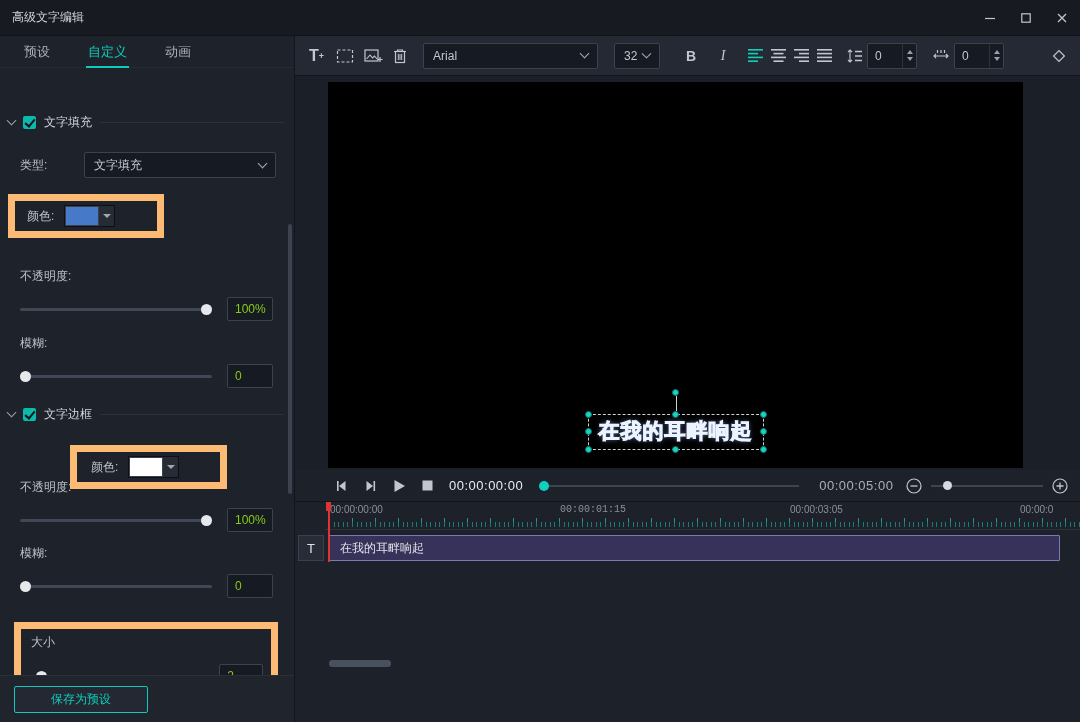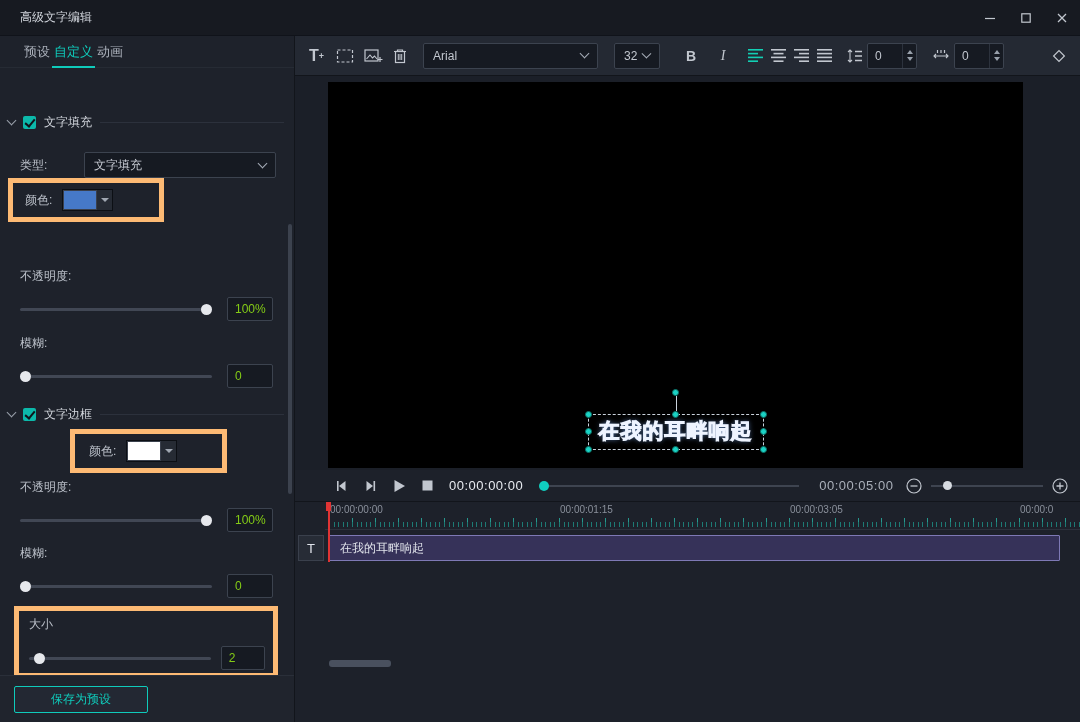--- a/index.html
+++ b/index.html
@@ -1,29 +1,29 @@
 <!DOCTYPE html>
 <html><head>
 <meta charset="utf-8">
 <style>
   * { margin:0; padding:0; box-sizing:border-box; }
   html,body { width:1080px; height:722px; overflow:hidden; }
   body { font-family:"Liberation Sans","DejaVu Sans",sans-serif; background:#1d212a; color:#c8ccd4; font-size:12px; }
 
   
   .titlebar { position:absolute; left:0; top:0; width:1080px; height:36px; background:#171a21;
-              display:flex; align-items:center; padding-left:20px; border-bottom:1px solid #10131a;}
+              display:flex; align-items:center; padding-left:12px; border-bottom:1px solid #10131a;}
   .titlebar .title { font-size:12px; color:#d2d6dd; }
   .win-controls { margin-left:auto; display:flex; height:100%; }
   .win-btn { width:36px; height:100%; display:flex; align-items:center; justify-content:center; color:#c2c7cf; }
   .win-btn svg { display:block; }
 
   
   .left-panel { position:absolute; left:0; top:36px; width:295px; bottom:0; background:#1e222b; border-right:1px solid #12151b; }
-  .tabs { height:32px; display:flex; align-items:center; padding:0 22px; border-bottom:1px solid #262b34; }
+  .tabs { height:32px; display:flex; align-items:center; padding:0 22px; gap:34px; border-bottom:1px solid #262b34; }
   .tab { font-size:13px; color:#aab0ba; position:relative; padding:6px 2px; cursor:default; }
   .tab.active { color:#0fcbbb; }
   .tab.active::after { content:""; position:absolute; left:0; right:0; bottom:-1px; height:2px; background:#0fcbbb; }
 
   .panel-body { position:absolute; left:0; right:0; top:68px; bottom:47px; overflow:hidden; }
   .vscroll { position:absolute; right:2px; top:120px; width:4px; height:270px; background:#3c424e; border-radius:2px; }
 
   .sect-head { position:absolute; left:8px; right:10px; height:20px; display:flex; align-items:center; gap:8px; }
   .chev { width:7px; height:7px; border-right:1.6px solid #9aa0ab; border-bottom:1.6px solid #9aa0ab; transform:rotate(45deg); margin-top:-3px; flex:none;}
   .checkbox { width:13px; height:13px; border-radius:2px; background:#0cb9aa; position:relative; flex:none;}
@@ -31,21 +31,21 @@
   .sect-title { color:#d2d6dd; }
   .sect-line { flex:1; height:1px; background:#2c313c; }
 
   .lbl { color:#bbc0c9; }
   .row-abs { position:absolute; display:flex; align-items:center; }
 
   .dropdown { display:flex; align-items:center; justify-content:space-between; background:#161a22; border:1px solid #3c434f;
               border-radius:2px; height:26px; padding:0 9px;gap:6px; }
   .dd-chev { width:7px; height:7px; border-right:1.6px solid #a6adb8; border-bottom:1.6px solid #a6adb8; transform:rotate(45deg); margin-top:-4px;}
 
-  .red-box { position:absolute; border:5px solid #fdba74; display:flex; align-items:center; }
+  .red-box { position:absolute; border:7px solid #fdba74; display:flex; align-items:center;margin-top:16px; }
 
   .color-widget { display:flex; height:22px; background:#20242c; border:1px solid #0c0f14; }
   .swatch { width:34px; height:100%; border:1px solid #3a404c; }
   .cw-arrow { width:15px; height:100%; display:flex; align-items:center; justify-content:center; background:#262b34; }
   .tri-down { width:0; height:0; border-left:4px solid transparent; border-right:4px solid transparent; border-top:4px solid #a0a7b1; }
 
   .effect-widget { display:flex; height:30px; background:#0e1117; border:1px solid #2c323d; }
   .effect-a { width:32px; display:flex; align-items:center; justify-content:center; color:#12cfc0; font-size:19px; }
   .effect-arrow { width:14px; display:flex; align-items:center; justify-content:center; background:#1a1e26; }
 
@@ -425,21 +425,21 @@
             <circle cx="8" cy="8" r="7" fill="none" stroke="currentColor" stroke-width="1.2"></circle>
             <path d="M4.5 8 h7 M8 4.5 v7" stroke="currentColor" stroke-width="1.3"></path>
           </svg>
       </span>
     </div>
   </div>
 
   <div class="timeline">
     <div class="ruler">
       <span class="ruler-label" style="left:5px;">00:00:00:00</span>
-      <span class="ruler-label" style="left:235px;">00:00:01:15</span>
+      <span class="ruler-label" style="left:235px;font-family:Liberation Mono, monospace;">00:00:01:15</span>
       <span class="ruler-label" style="left:465px;">00:00:03:05</span>
       <span class="ruler-label" style="left:695px;">00:00:0</span>
       <div class="ticks-major"></div>
       <div class="ticks-minor"></div>
     </div>
 
     <div class="track-row">
       <div class="track-gutter">T</div>
       <div class="clip">在我的耳畔响起</div>
     </div>

